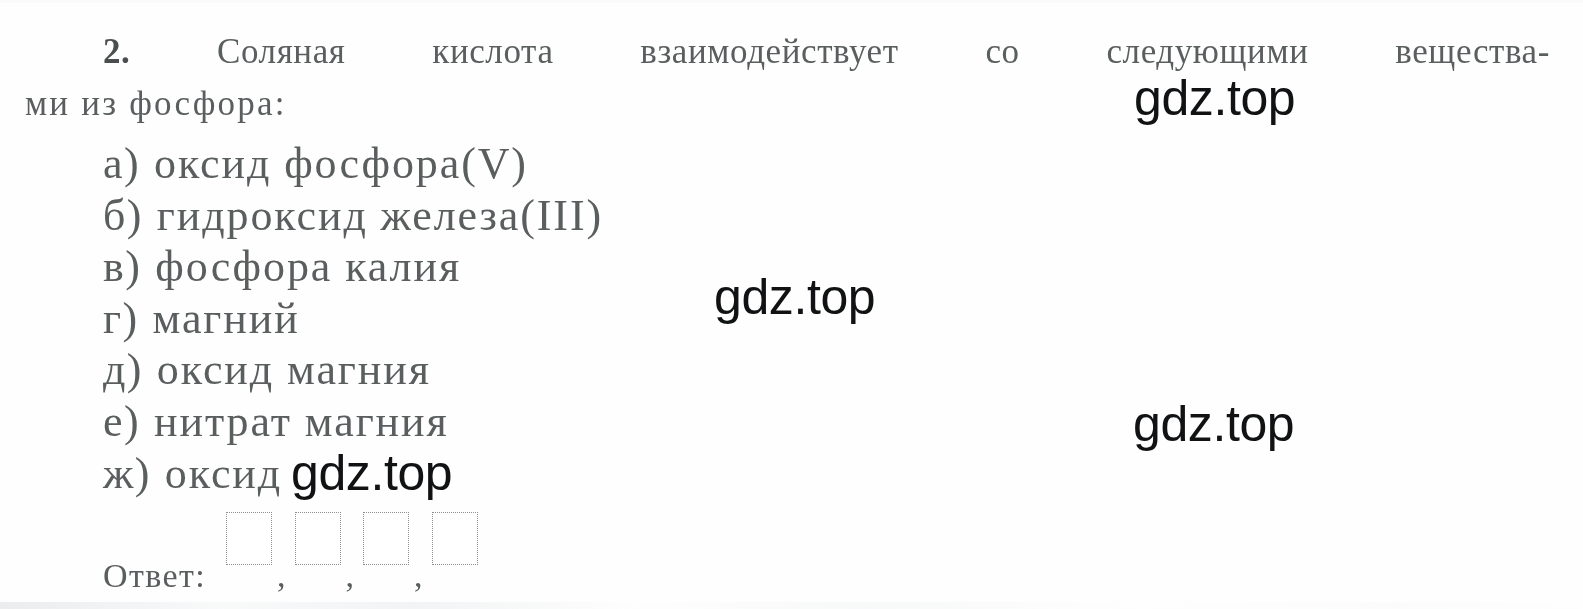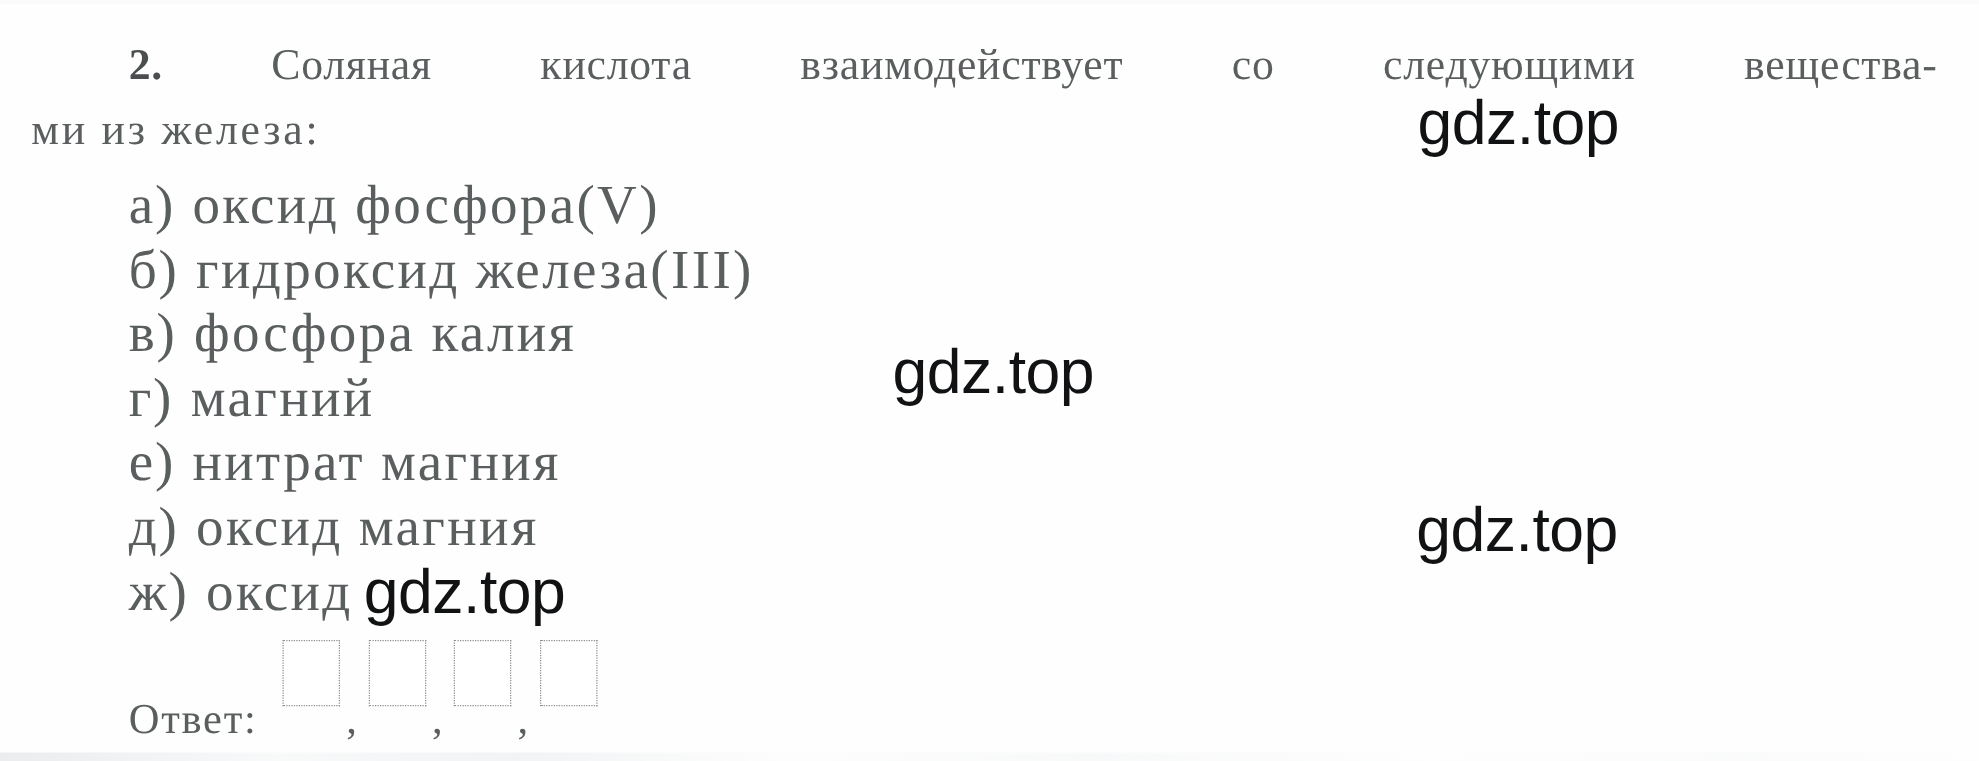--- a/index.html
+++ b/index.html
@@ -169,41 +169,41 @@
   <div class="question">
     <div class="q-line q-line-1">
       <span class="w q-num">2.</span>
       <span class="w">Соляная</span>
       <span class="w">кислота</span>
       <span class="w">взаимодействует</span>
       <span class="w">со</span>
       <span class="w">следующими</span>
       <span class="w">вещества-</span>
     </div>
-    <div class="q-line q-line-2">ми из железа:</div>
+    <div class="q-line q-line-2">ми из фосфора:</div>
   </div>
 
   <div class="options">
     <div class="opt">
       <span class="opt-marker">а)</span><span class="opt-text">оксид фосфора(V)</span>
     </div>
     <div class="opt">
       <span class="opt-marker">б)</span><span class="opt-text">гидроксид железа(III)</span>
     </div>
     <div class="opt">
       <span class="opt-marker">в)</span><span class="opt-text">фосфора калия</span>
     </div>
     <div class="opt">
       <span class="opt-marker">г)</span><span class="opt-text">магний</span>
     </div>
     <div class="opt">
+      <span class="opt-marker">д)</span><span class="opt-text">оксид магния</span>
+    </div>
+    <div class="opt">
       <span class="opt-marker">е)</span><span class="opt-text">нитрат магния</span>
-    </div>
-    <div class="opt">
-      <span class="opt-marker">д)</span><span class="opt-text">оксид магния</span>
     </div>
     <div class="opt">
       <span class="opt-marker">ж)</span><span class="opt-text">оксид</span>
     </div>
   </div>
 
   <div class="answer-row">
     <span class="answer-label">Ответ:</span>
     <div class="answer-boxes">
       <div class="answer-box"></div>

